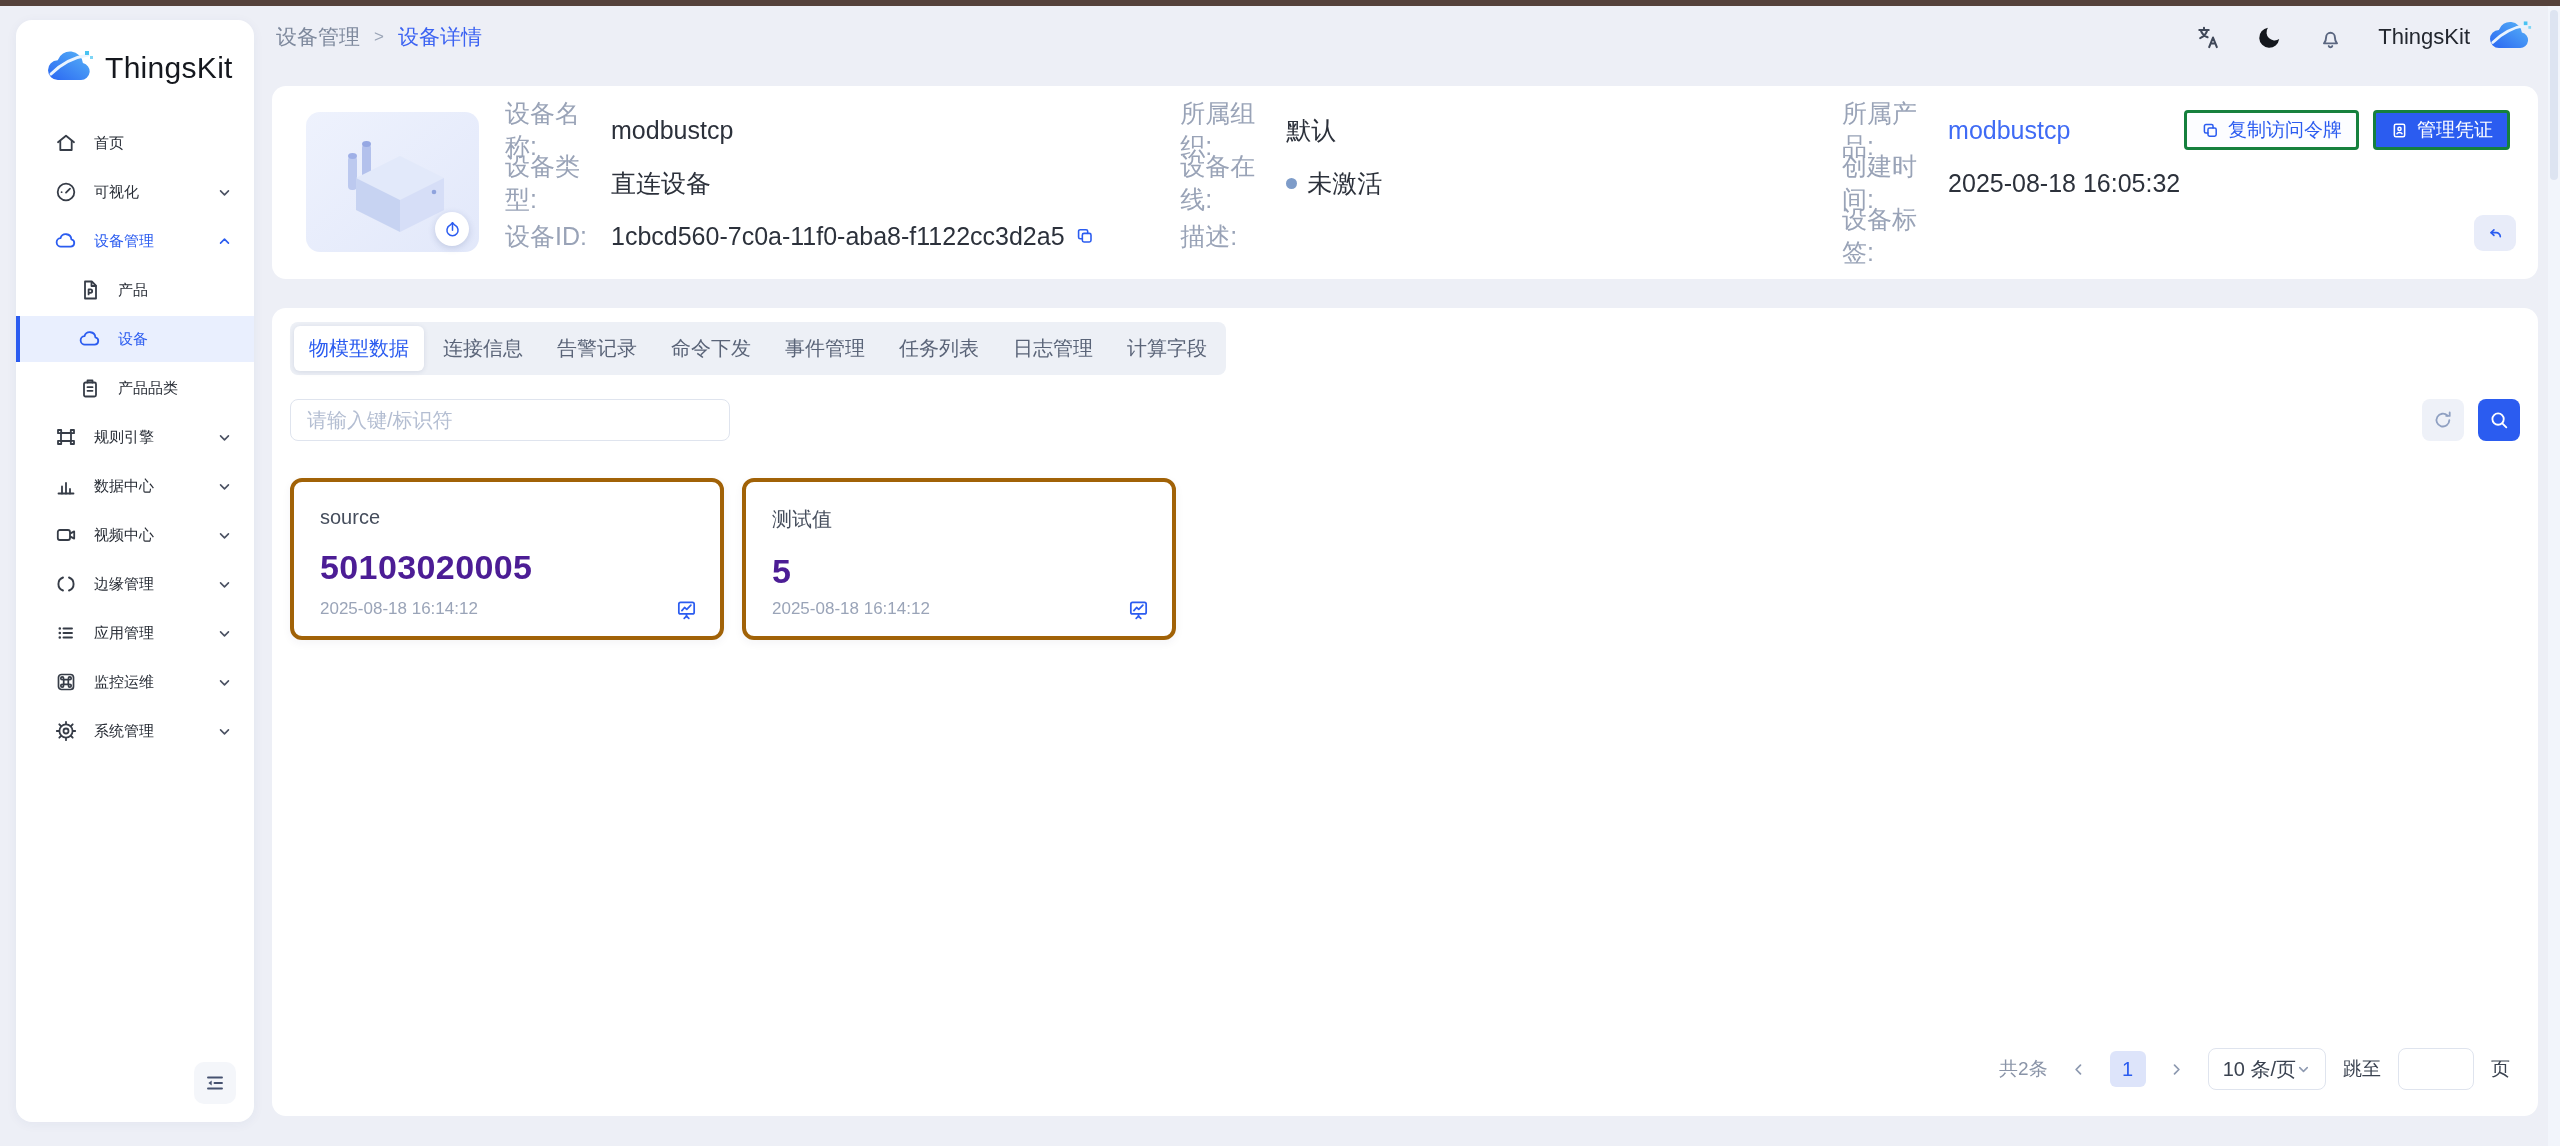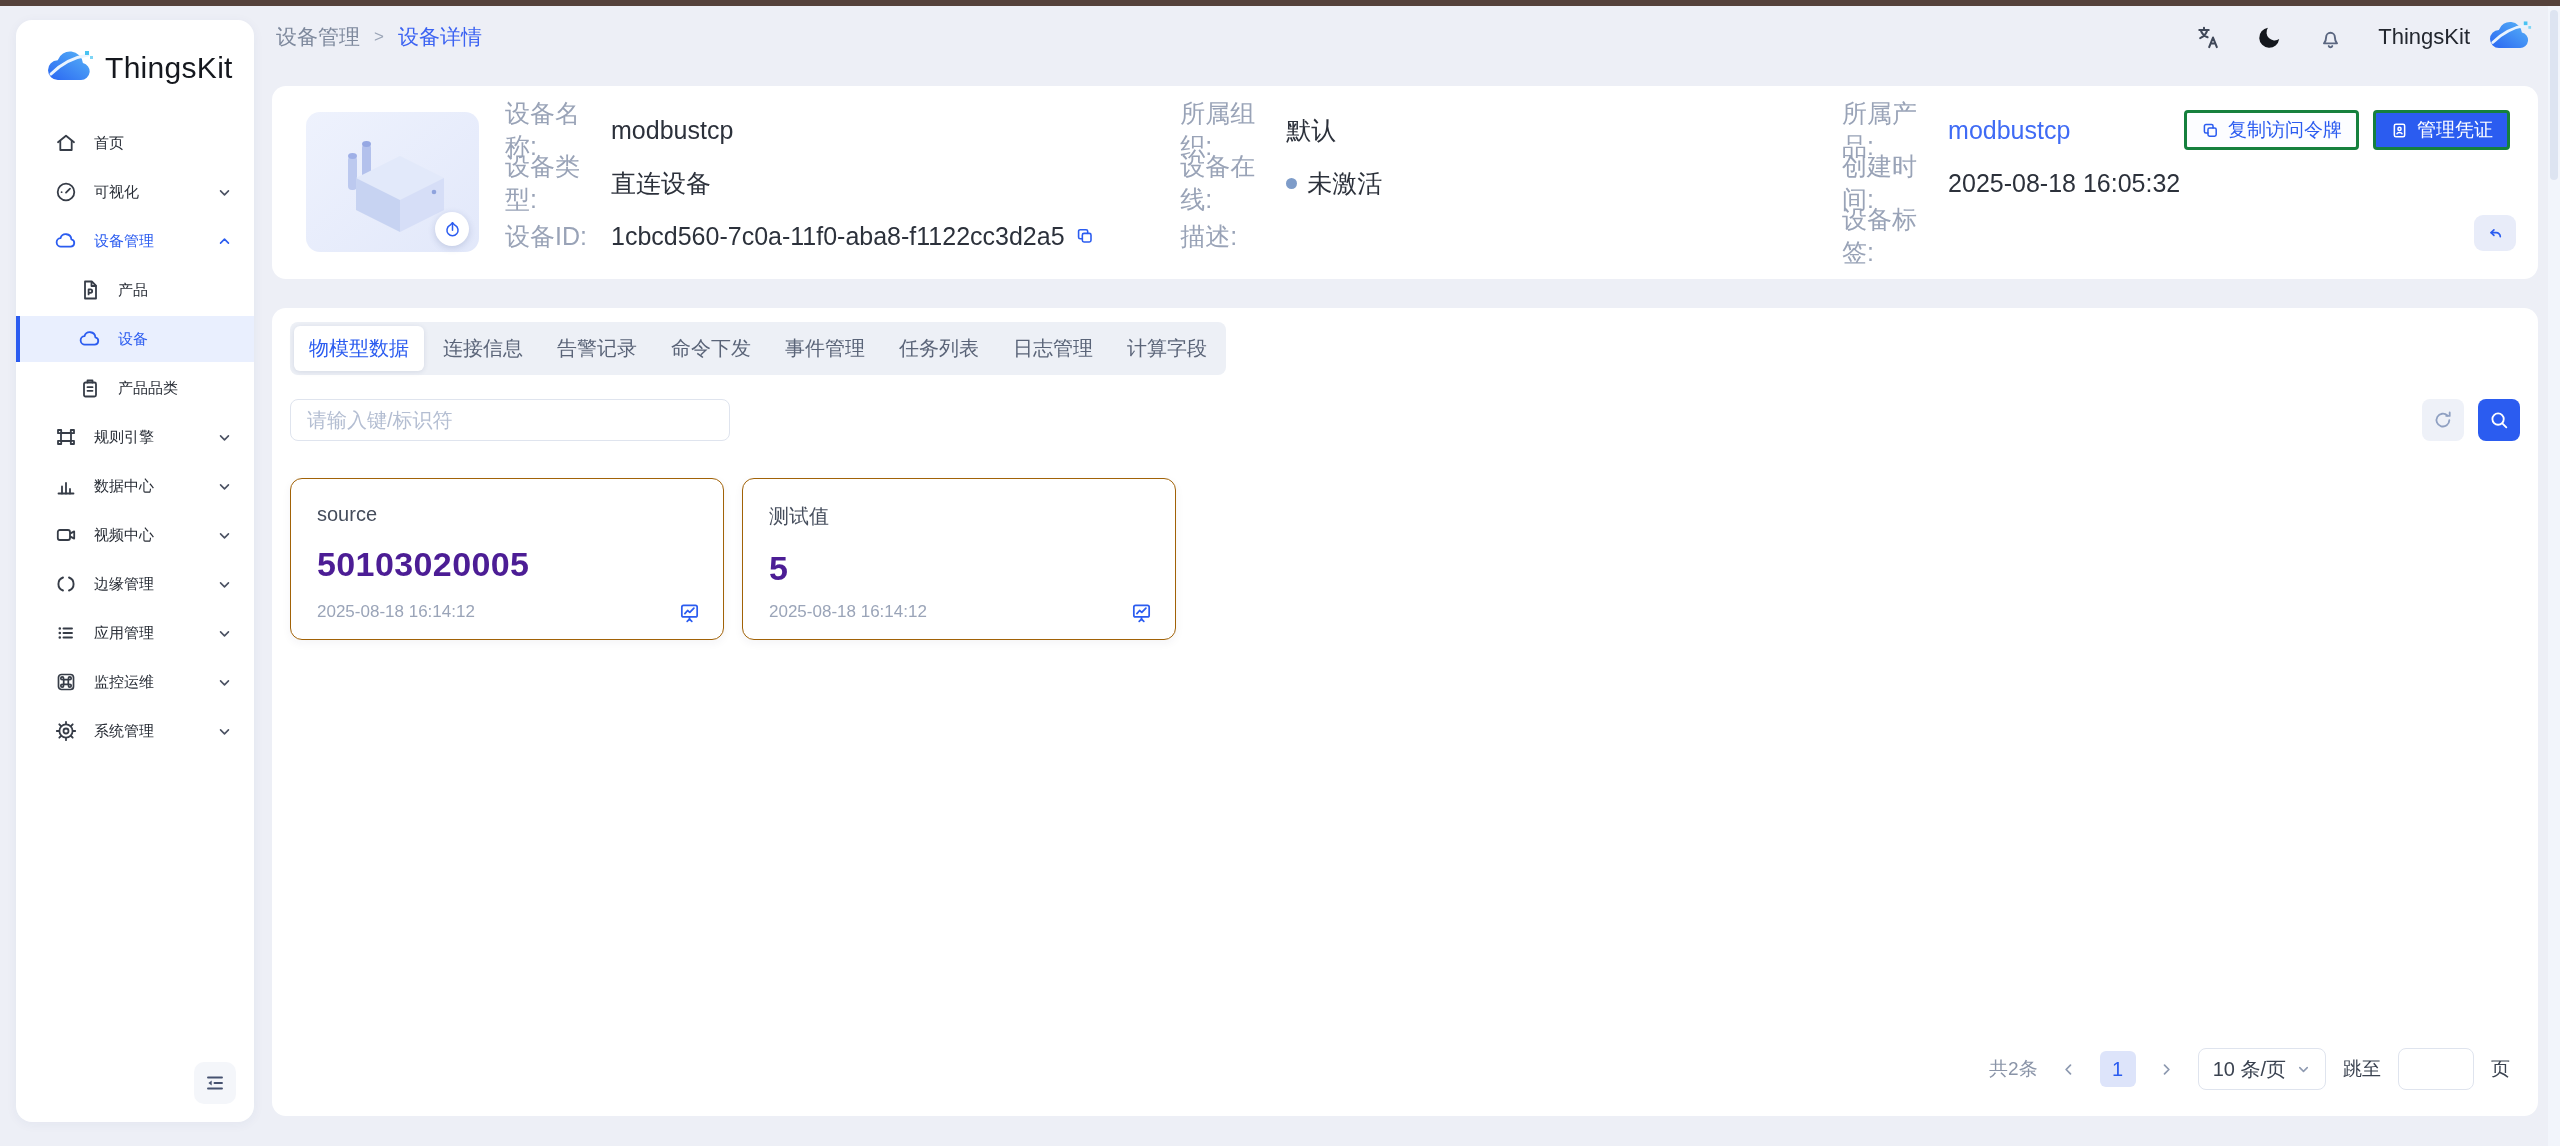--- a/index.html
+++ b/index.html
@@ -80,35 +80,35 @@
   .search-input { width:440px; height:42px; border:1px solid #dfe4ee; border-radius:8px; padding:0 16px;
                   font-size:20px; color:#2c313b; background:#fff; outline:none; font-family:inherit; }
   .search-input::placeholder { color:#b4bed2; }
   .row-actions { margin-left:auto; display:flex; gap:14px; }
   .icon-btn { width:42px; height:42px; border:none; border-radius:8px; display:flex;
               align-items:center; justify-content:center; cursor:pointer; }
   .icon-btn svg { width:22px; height:22px; }
   .refresh-btn { background:#eef1f8; color:#8fa0c2; }
   .search-btn { background:#2b5cf0; color:#fff; }
   .cards-row { margin-top:37px; display:flex; gap:18px; }
-  .tcard { position:relative; width:434px; height:162px; background:#fff; border:1px solid #a16207;
+  .tcard { position:relative; width:434px; height:162px; background:#fff; border:4px solid #a16207;
            border-radius:12px; box-shadow:0 3px 10px rgba(35,48,80,.05); padding:24px 26px; cursor:pointer; }
   .tcard-title { font-size:20px; color:#454d5c; }
   .tcard-value { margin-top:19px; font-size:34px; font-weight:700; color:#4c1d95; letter-spacing:.4px; }
   .tcard-time { position:absolute; left:26px; bottom:17px; font-size:17px; color:#9aa4b8; }
   .tcard-icon { position:absolute; right:22px; bottom:15px; width:23px; height:23px; color:#2b5cf0; cursor:pointer; }
   .pagination { position:absolute; right:28px; bottom:26px; display:flex; align-items:center; gap:17px;
                 font-size:19px; color:#3a4250; }
   .pg-total { color:#8a94a8; }
   .pg-arrow { width:28px; height:28px; display:flex; align-items:center; justify-content:center;
               color:#8d99b0; cursor:pointer; }
   .pg-arrow svg { width:19px; height:19px; }
   .pg-page { width:36px; height:36px; border-radius:6px; background:#dde4fa; color:#2b5cf0;
              display:flex; align-items:center; justify-content:center; font-size:20px; cursor:pointer; }
-  .pg-size { display:flex; align-items:center; gap:10px; height:42px; padding:0 14px; border:1px solid #dfe4ee;
+  .pg-size { display:flex; align-items:center; gap:0; height:42px; padding:0 14px; border:1px solid #dfe4ee;
              border-radius:8px; background:#fff; font-size:20px; cursor:pointer; }
   .pg-caret { width:15px; height:15px; color:#8d99b0; }
   .pg-jump-input { width:76px; height:42px; border:1px solid #dfe4ee; border-radius:8px; background:#fff;
                    outline:none; font-size:20px; text-align:center; font-family:inherit; }
 
   .scroll-track { position:absolute; right:0; top:6px; bottom:0; width:12px; background:#f2f5fb; }
   .scroll-thumb { position:absolute; left:2px; top:4px; width:8px; height:170px; border-radius:4px; background:#dde4f1; }
 </style>
 </head>
 <body>

